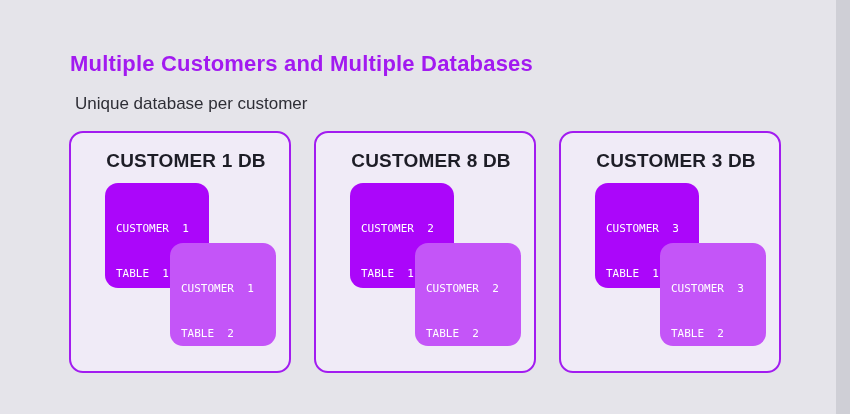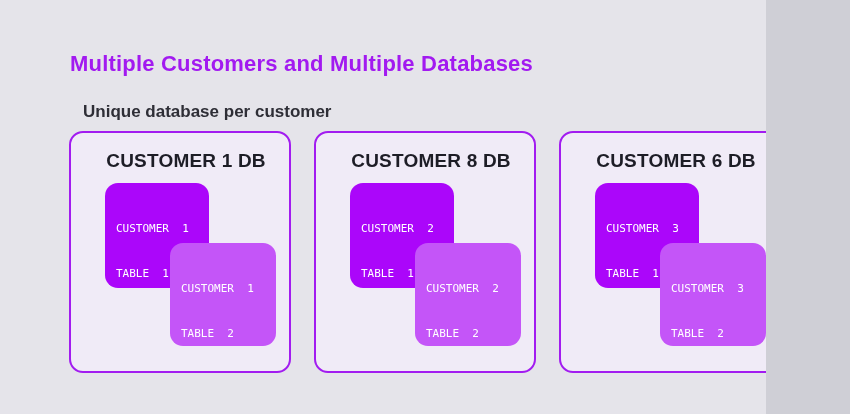--- a/index.html
+++ b/index.html
@@ -1,28 +1,28 @@
 <!DOCTYPE html>
 <html style="--page_background: #E5E4EA; --card_background: #F0EBF7; --card_border: #A21CF0; --title_text: #A21AF0; --subtitle_text: #2E2E36; --card_heading_text: #1D1D26; --table1_fill: #AB06FA; --table2_fill: #C455F8; --table_text: #FFFFFF;"><head>
 <meta charset="utf-8">
 <style>
   html,body{margin:0;padding:0;background:#cfcfd6;}
   .canvas{
-    position:relative;width:766px;height:414px;overflow:hidden;
+    position:relative;width:836px;height:414px;overflow:hidden;
     background:var(--page_background,#E5E4EA);
     font-family:"Liberation Sans",sans-serif;
   }
   .title{
     position:absolute;left:70px;top:51px;margin:0;
     font-size:22px;font-weight:bold;letter-spacing:.2px;
     color:var(--title_text,#A21AF0);
   }
   .subtitle{
-    position:absolute;left:71px;top:90px;margin:12px;
-    font-size:17px;font-weight:bold;
+    position:absolute;left:71px;top:90px;margin:4px;
+    font-size:17px;font-weight:normal;
     color:var(--subtitle_text,#2E2E36);
   }
   .cards{position:absolute;left:69px;top:131px;display:flex;gap:23px;}
   .card{
     position:relative;width:222px;height:242px;box-sizing:border-box;
     border:2px solid var(--card_border,#A21CF0);
     border-radius:14px;
     background:var(--card_background,#F0EBF7);
   }
   .card-heading{
@@ -69,21 +69,21 @@
         <div>CUSTOMER  2</div>
         <div>TABLE  1</div>
       </div>
       <div class="tbl tbl-2">
         <div>CUSTOMER  2</div>
         <div>TABLE  2</div>
       </div>
     </div>
 
     <div class="card">
-      <div class="card-heading">CUSTOMER 6 DB</div>
+      <div class="card-heading">CUSTOMER 3 DB</div>
       <div class="tbl tbl-1">
         <div>CUSTOMER  3</div>
         <div>TABLE  1</div>
       </div>
       <div class="tbl tbl-2">
         <div>CUSTOMER  3</div>
         <div>TABLE  2</div>
       </div>
     </div>
 

